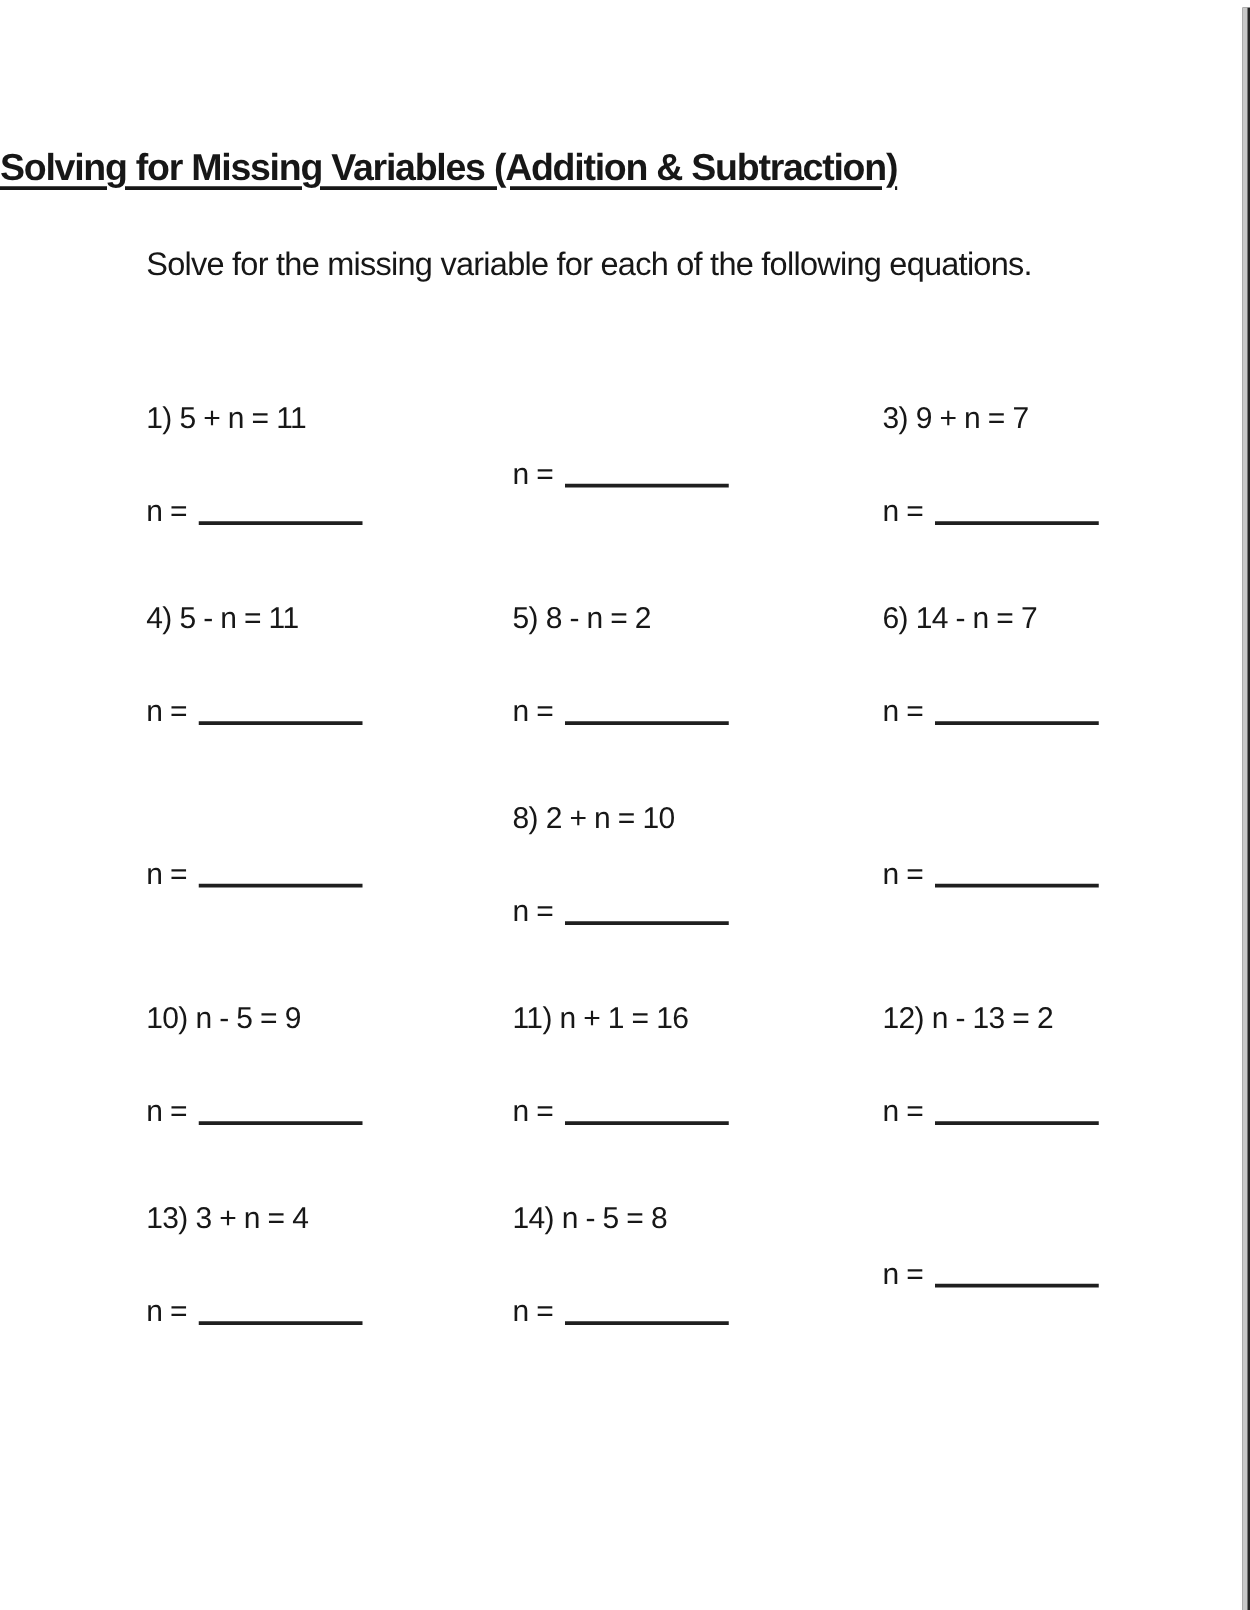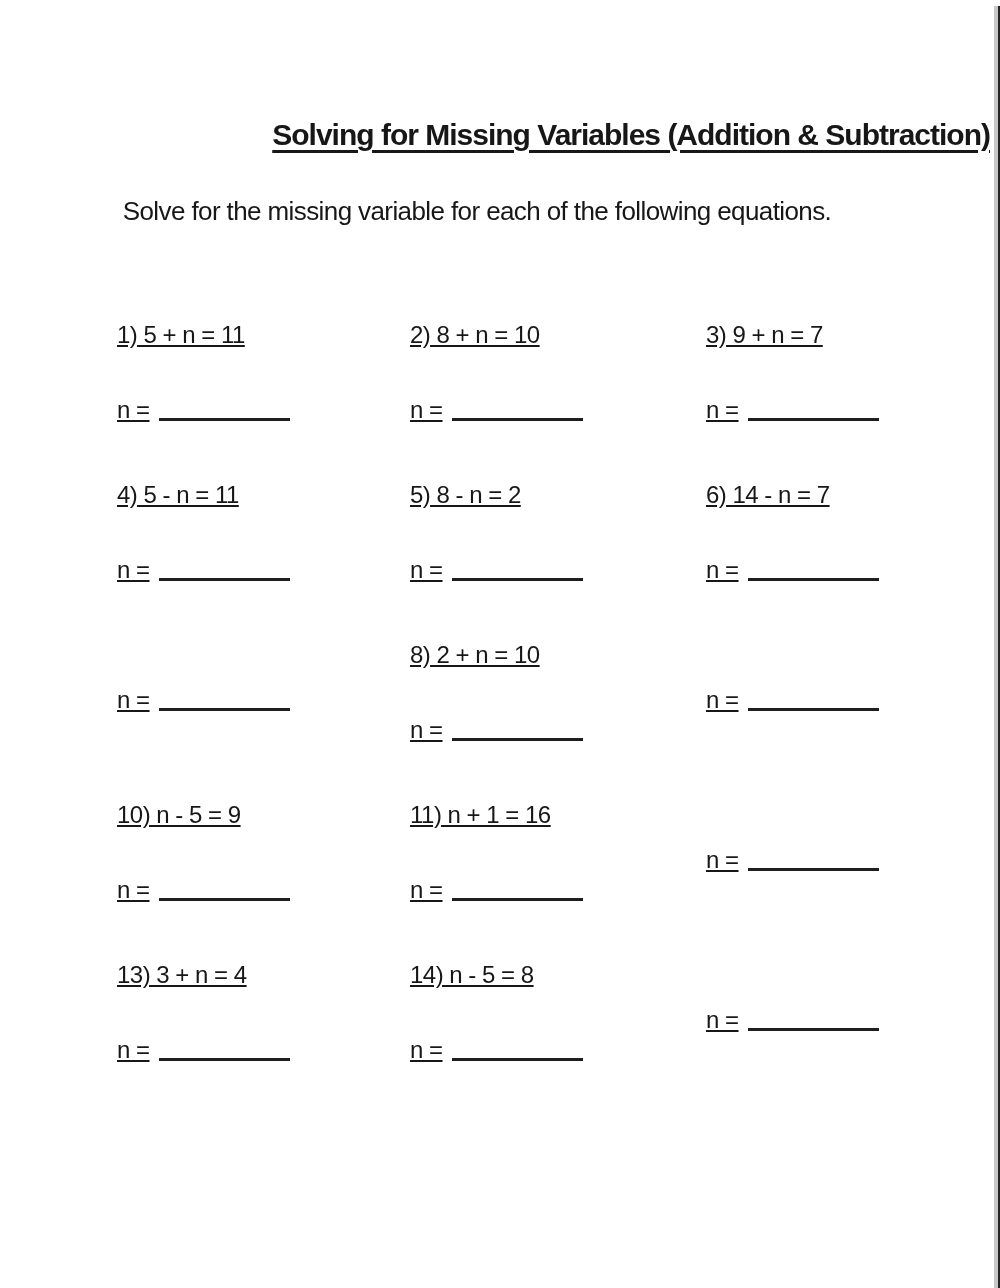--- a/index.html
+++ b/index.html
@@ -20,48 +20,47 @@
     position: absolute;
     top: 6px; right: 0; bottom: 0;
     width: 6px;
     background: #242424;
     border-left: 4px solid #c8c8c8;
   }
   .title {
     position: absolute;
     left: 0; top: 116px;
     width: 990px;
-    text-align: right;
+    text-align: left;
     font-size: 30px;
     font-weight: bold;
     letter-spacing: -1px;
     line-height: 38px;
   }
   .title span {
     text-decoration: underline;
     text-decoration-thickness: 3px;
     text-underline-offset: 5px;
   }
   .instructions {
     position: absolute;
     left: 117px; top: 190px;
     width: 720px;
     font-size: 26px;
     letter-spacing: -0.6px;
     line-height: 42px;
-    text-align: center;
   }
   .problems-grid {
     position: absolute;
     left: 117px; top: 320px;
     display: grid;
     grid-template-columns: 293px 296px 294px;
     grid-auto-rows: 160px;
   }
-  .problem { position: relative; text-decoration: underline; }
+  .problem { position: relative; }
   .equation {
     font-size: 24px;
     letter-spacing: -0.5px;
     line-height: 30px;
     white-space: nowrap;
   }
   .answer-row {
     margin-top: 45px;
     font-size: 24px;
     letter-spacing: -0.5px;
@@ -91,21 +90,20 @@
   <div class="problems-grid">
 
     <div class="problem">
       <div class="equation">1) 5 + n = 11</div>
       <div class="answer-row">
         <span>n =</span><span class="answer-blank"></span>
       </div>
     </div>
 
     <div class="problem">
-      <div class="equation">2) 8 + n = 10</div>
       <div class="answer-row">
         <span>n =</span><span class="answer-blank"></span>
       </div>
     </div>
 
     <div class="problem">
       <div class="equation">3) 9 + n = 7</div>
       <div class="answer-row">
         <span>n =</span><span class="answer-blank"></span>
       </div>
@@ -159,20 +157,21 @@
     </div>
 
     <div class="problem">
       <div class="equation">11) n + 1 = 16</div>
       <div class="answer-row">
         <span>n =</span><span class="answer-blank"></span>
       </div>
     </div>
 
     <div class="problem">
+      <div class="equation">12) n - 13 = 2</div>
       <div class="answer-row">
         <span>n =</span><span class="answer-blank"></span>
       </div>
     </div>
 
     <div class="problem">
       <div class="equation">13) 3 + n = 4</div>
       <div class="answer-row">
         <span>n =</span><span class="answer-blank"></span>
       </div>

